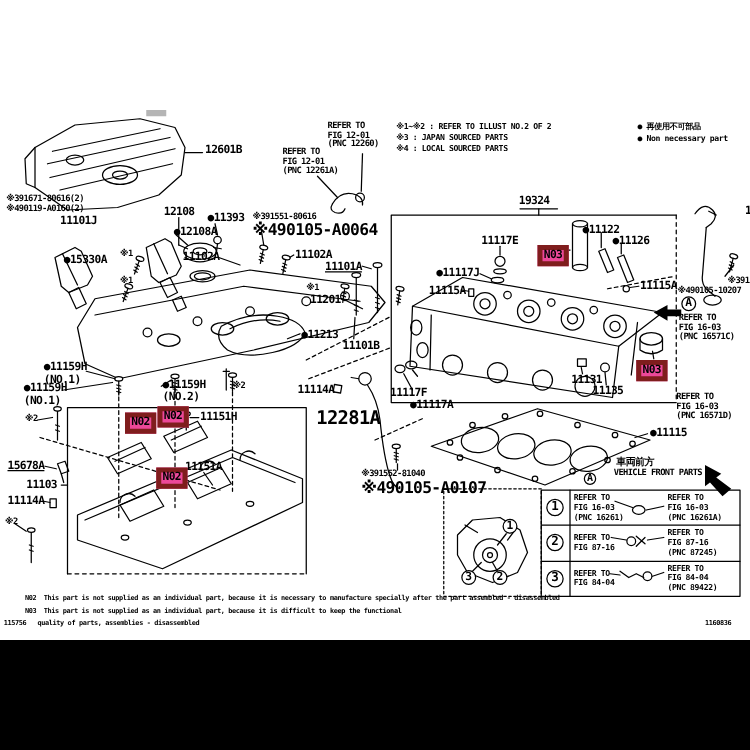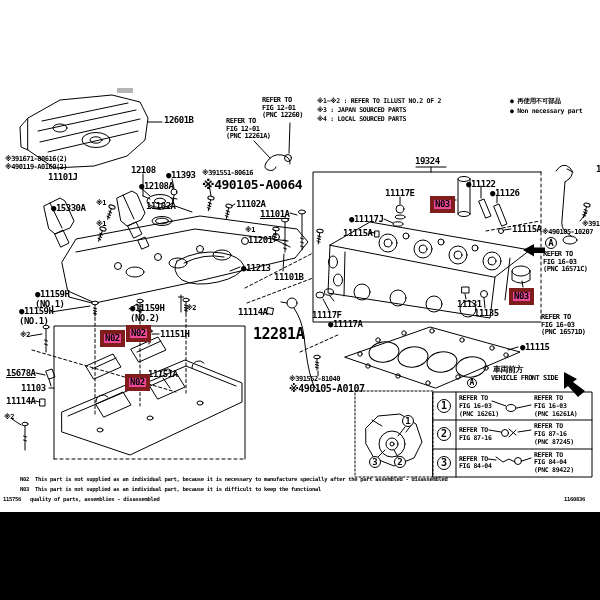--- a/index.html
+++ b/index.html
@@ -433,23 +433,23 @@
     <div class="plabel boxed" style="left: 126px; top: 325px; font-size: 9px;">N02</div>
     <div class="plabel" style="left: 160px; top: 330px; font-size: 9px;">11151H</div>
     <div class="plabel" style="left: 20px; top: 332px; font-size: 7px;">※2</div>
     <div class="plabel" style="left: 6px; top: 369px; font-size: 9px; text-decoration: underline;">15678A</div>
     <div class="plabel" style="left: 148px; top: 370px; font-size: 9px;">11151A</div>
     <div class="plabel boxed" style="left: 125px; top: 374px; font-size: 9px;">N02</div>
     <div class="plabel" style="left: 21px; top: 384px; font-size: 9px;">11103</div>
     <div class="plabel" style="left: 6px; top: 397px; font-size: 9px;">11114A</div>
     <div class="plabel" style="left: 4px; top: 414px; font-size: 7px;">※2</div>
     <div class="plabel" style="left: 289px; top: 376px; font-size: 7px;">※391552-81040</div>
-    <div class="plabel" style="left: 289px; top: 384px; font-size: 10px;">※490105-A0107</div>
+    <div class="plabel" style="left: 289px; top: 384px; font-size: 13px;">※490105-A0107</div>
     <div class="plabel" style="left: 493px; top: 366px; font-size: 8px;">車両前方</div>
-    <div class="plabel" style="left: 491px; top: 375px; font-size: 7px;">VEHICLE FRONT SIDE</div>
+    <div class="plabel" style="left: 491px; top: 375px; font-size: 7px;">VEHICLE FRONT PARTS</div>
     <div class="callout" style="left: 545px; top: 237px; width: 12px; height: 12px; font-size: 9px; line-height: 10px;">A</div>
     <div class="callout" style="left: 467px; top: 378px; width: 10px; height: 10px; font-size: 8px; line-height: 8px;">A</div>
     <div class="callout" style="left: 402px; top: 415px; width: 12px; height: 12px; font-size: 9px; line-height: 10px;">1</div>
     <div class="callout" style="left: 369px; top: 456px; width: 12px; height: 12px; font-size: 9px; line-height: 10px;">3</div>
     <div class="callout" style="left: 394px; top: 456px; width: 12px; height: 12px; font-size: 9px; line-height: 10px;">2</div>
     <div class="callout" style="left: 437px; top: 399px; width: 14px; height: 14px; font-size: 10px; line-height: 12px;">1</div>
     <div class="callout" style="left: 437px; top: 427px; width: 14px; height: 14px; font-size: 10px; line-height: 12px;">2</div>
     <div class="callout" style="left: 437px; top: 456px; width: 14px; height: 14px; font-size: 10px; line-height: 12px;">3</div>
     <div class="tcell" style="left: 459px; top: 395px;">REFER TO
 FIG 16-03

